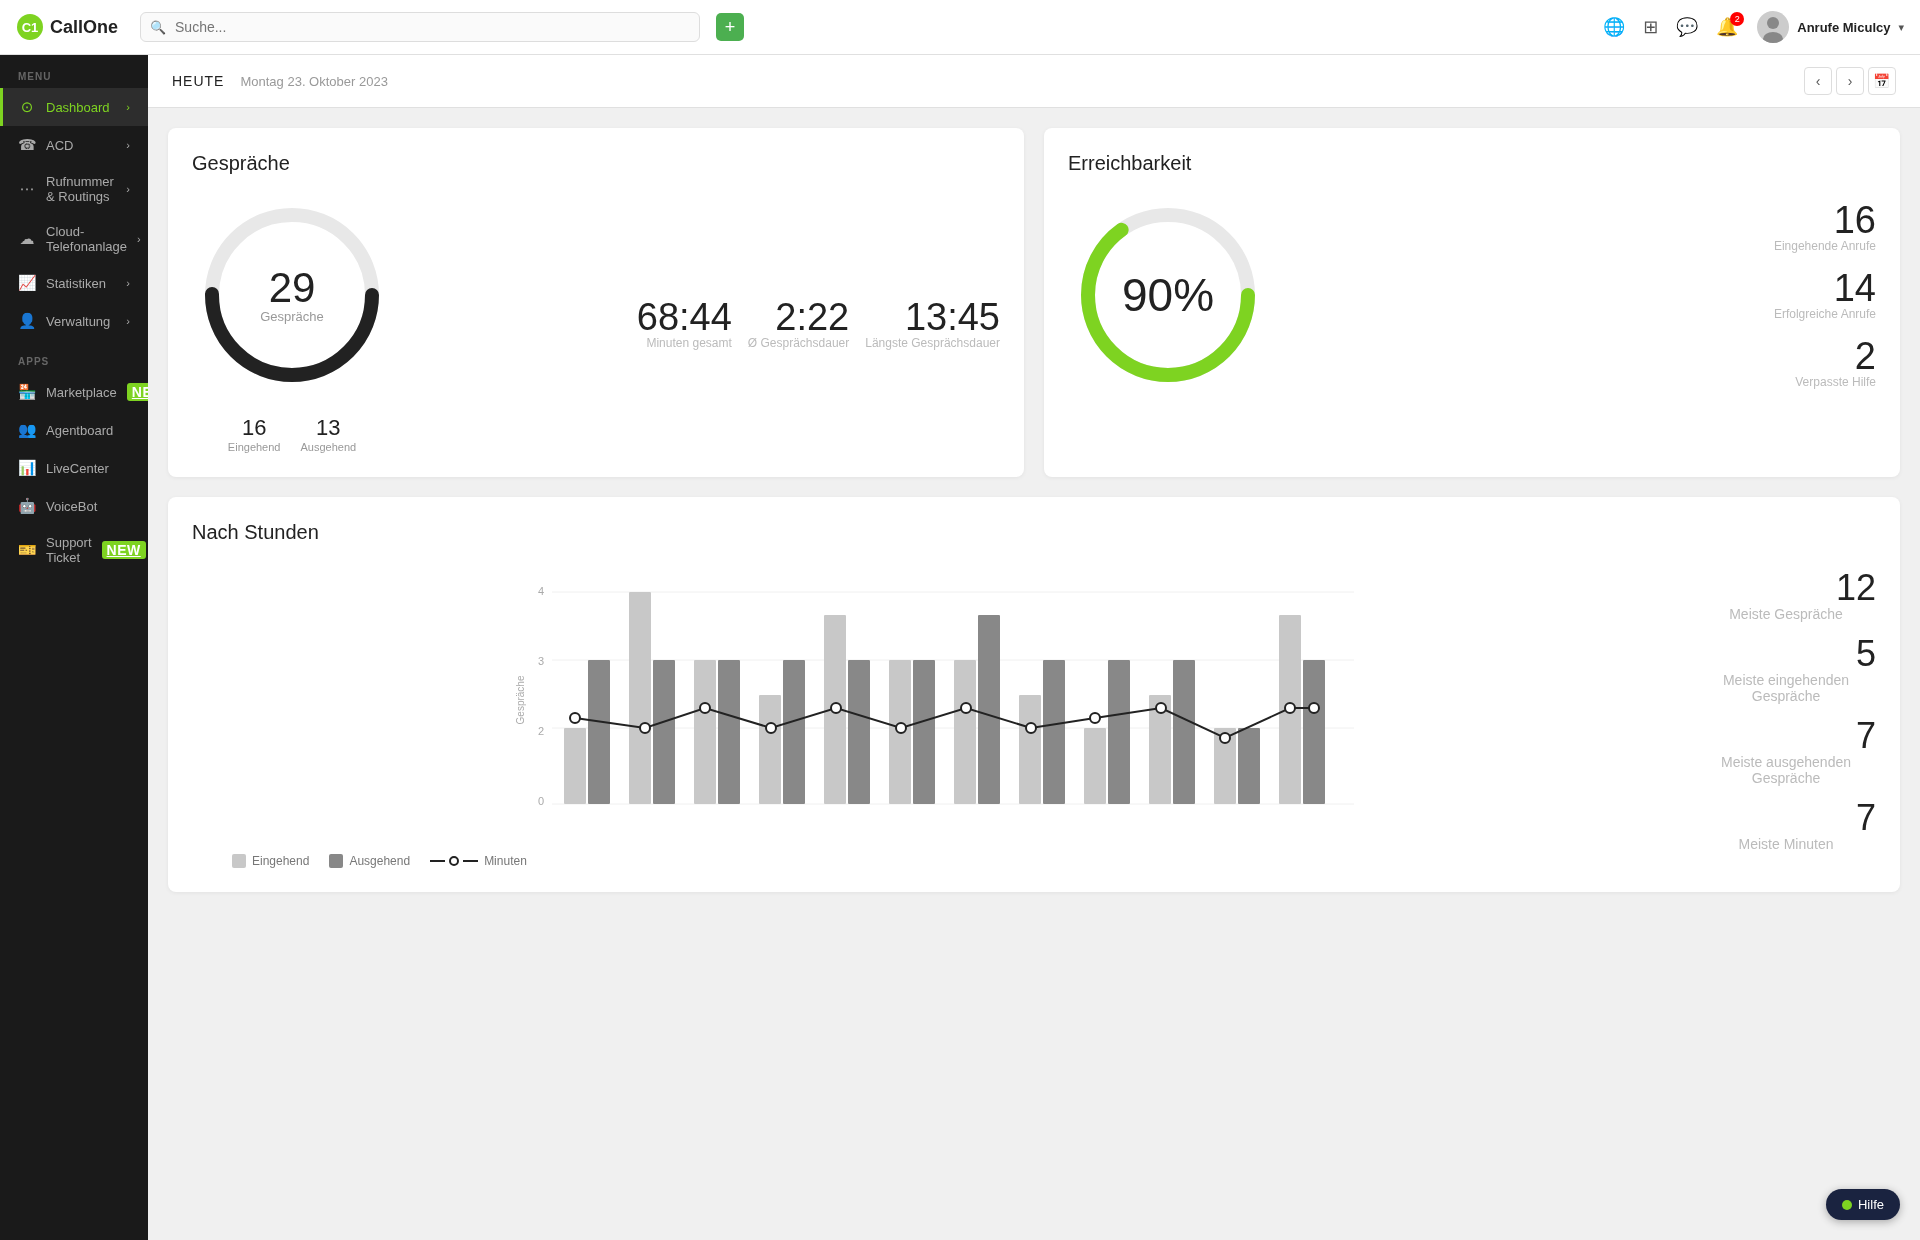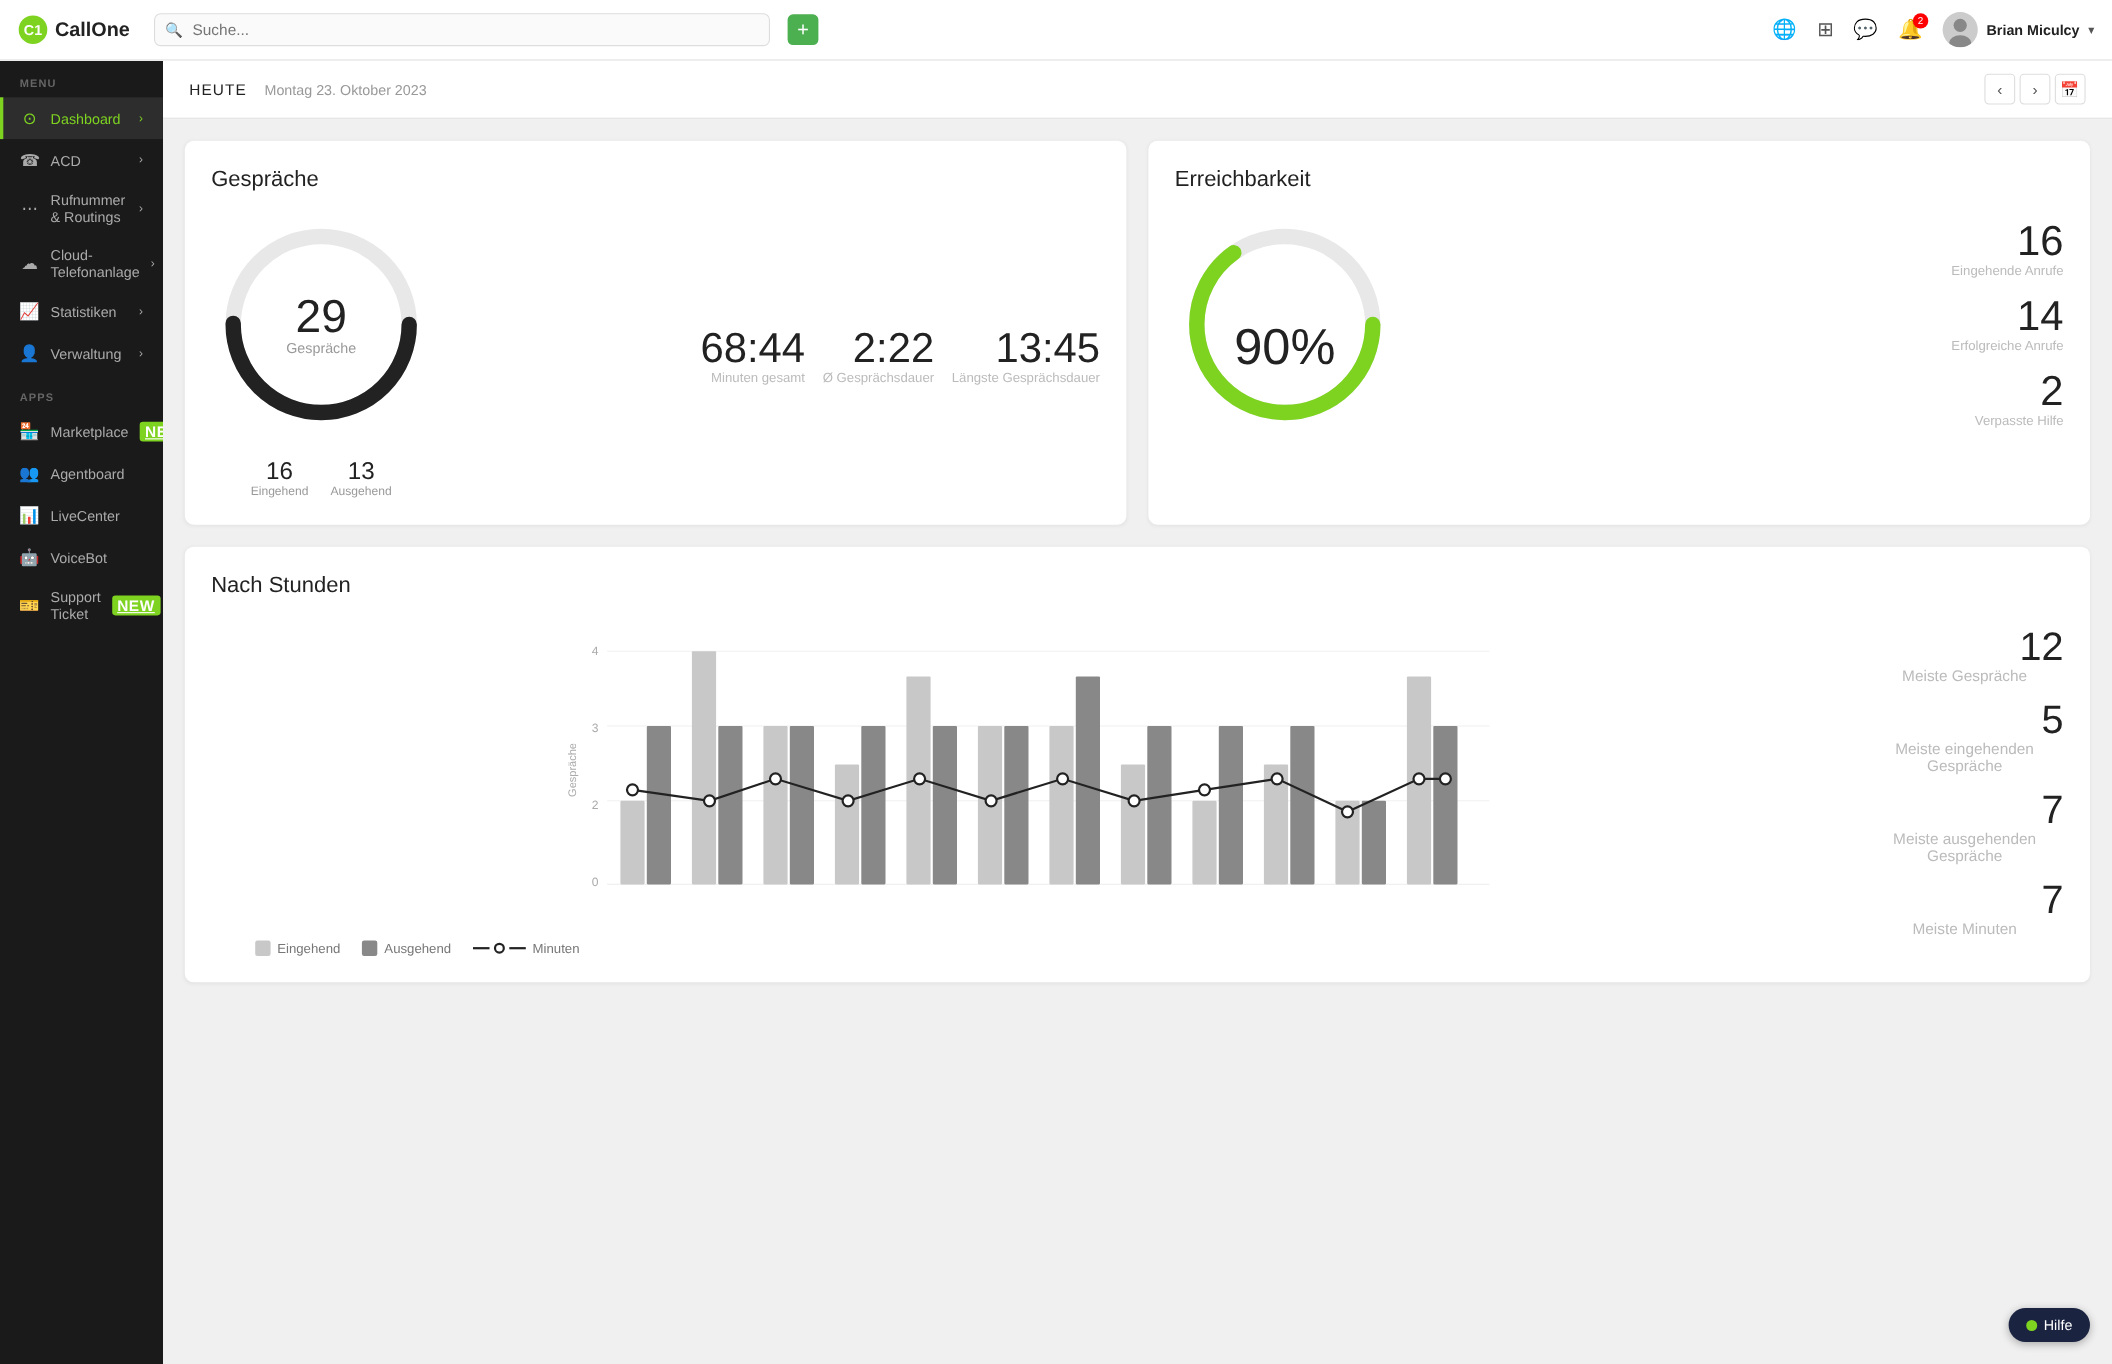--- a/index.html
+++ b/index.html
@@ -70,21 +70,21 @@
     .donut-sub-lbl { font-size: 11px; color: #999; }
 
     .gesprache-stats { display: flex; flex-direction: row; gap: 16px; margin-left: auto; text-align: right; }
     .stat-num { font-size: 38px; font-weight: 300; color: #222; line-height: 1; }
     .stat-lbl { font-size: 12px; color: #bbb; }
 
     
     .erreich-body { display: flex; align-items: center; gap: 20px; }
     .erreich-donut { position: relative; width: 200px; height: 200px; flex-shrink: 0; }
     .erreich-donut svg { width: 200px; height: 200px; }
-    .erreich-center { position: absolute; top: 50%; left: 50%; transform: translate(-50%, -50%); text-align: center; margin-top: 20px; }
+    .erreich-center { position: absolute; top: 50%; left: 50%; transform: translate(-50%, -50%); text-align: center; }
     .erreich-pct { font-size: 46px; font-weight: 300; color: #222; }
     .erreich-stats { display: flex; flex-direction: column; gap: 16px; margin-left: auto; text-align: right; }
 
     
     .chart-card { background: #fff; border-radius: 8px; padding: 24px; box-shadow: 0 1px 4px rgba(0,0,0,0.06); }
     .chart-title { font-size: 20px; font-weight: 500; color: #222; margin-bottom: 16px; }
     .chart-area { display: flex; gap: 0; }
     .chart-main { flex: 1; position: relative; }
     .chart-side { width: 180px; flex-shrink: 0; display: flex; flex-direction: column; gap: 14px; justify-content: flex-start; padding-top: 10px; text-align: right; }
     .chart-side-item .num { font-size: 36px; font-weight: 300; color: #222; line-height: 1; }
@@ -125,21 +125,21 @@
       🔔
       <span class="notif-badge">2</span>
     </div>
     <div class="avatar-wrap">
       <div class="avatar">
         <svg viewBox="0 0 32 32">
             <circle cx="16" cy="12" r="6" fill="#888"></circle>
             <ellipse cx="16" cy="28" rx="10" ry="7" fill="#888"></ellipse>
           </svg>
       </div>
-      <span class="user-name">Brian Miculcy</span>
+      <span class="user-name">Anrufe Miculcy</span>
       <span class="chevron-down">▾</span>
     </div>
   </div>
 </div>
 
 <div class="main-layout">
 
   <div class="sidebar">
     <div class="sidebar-section-label">MENU</div>
 

